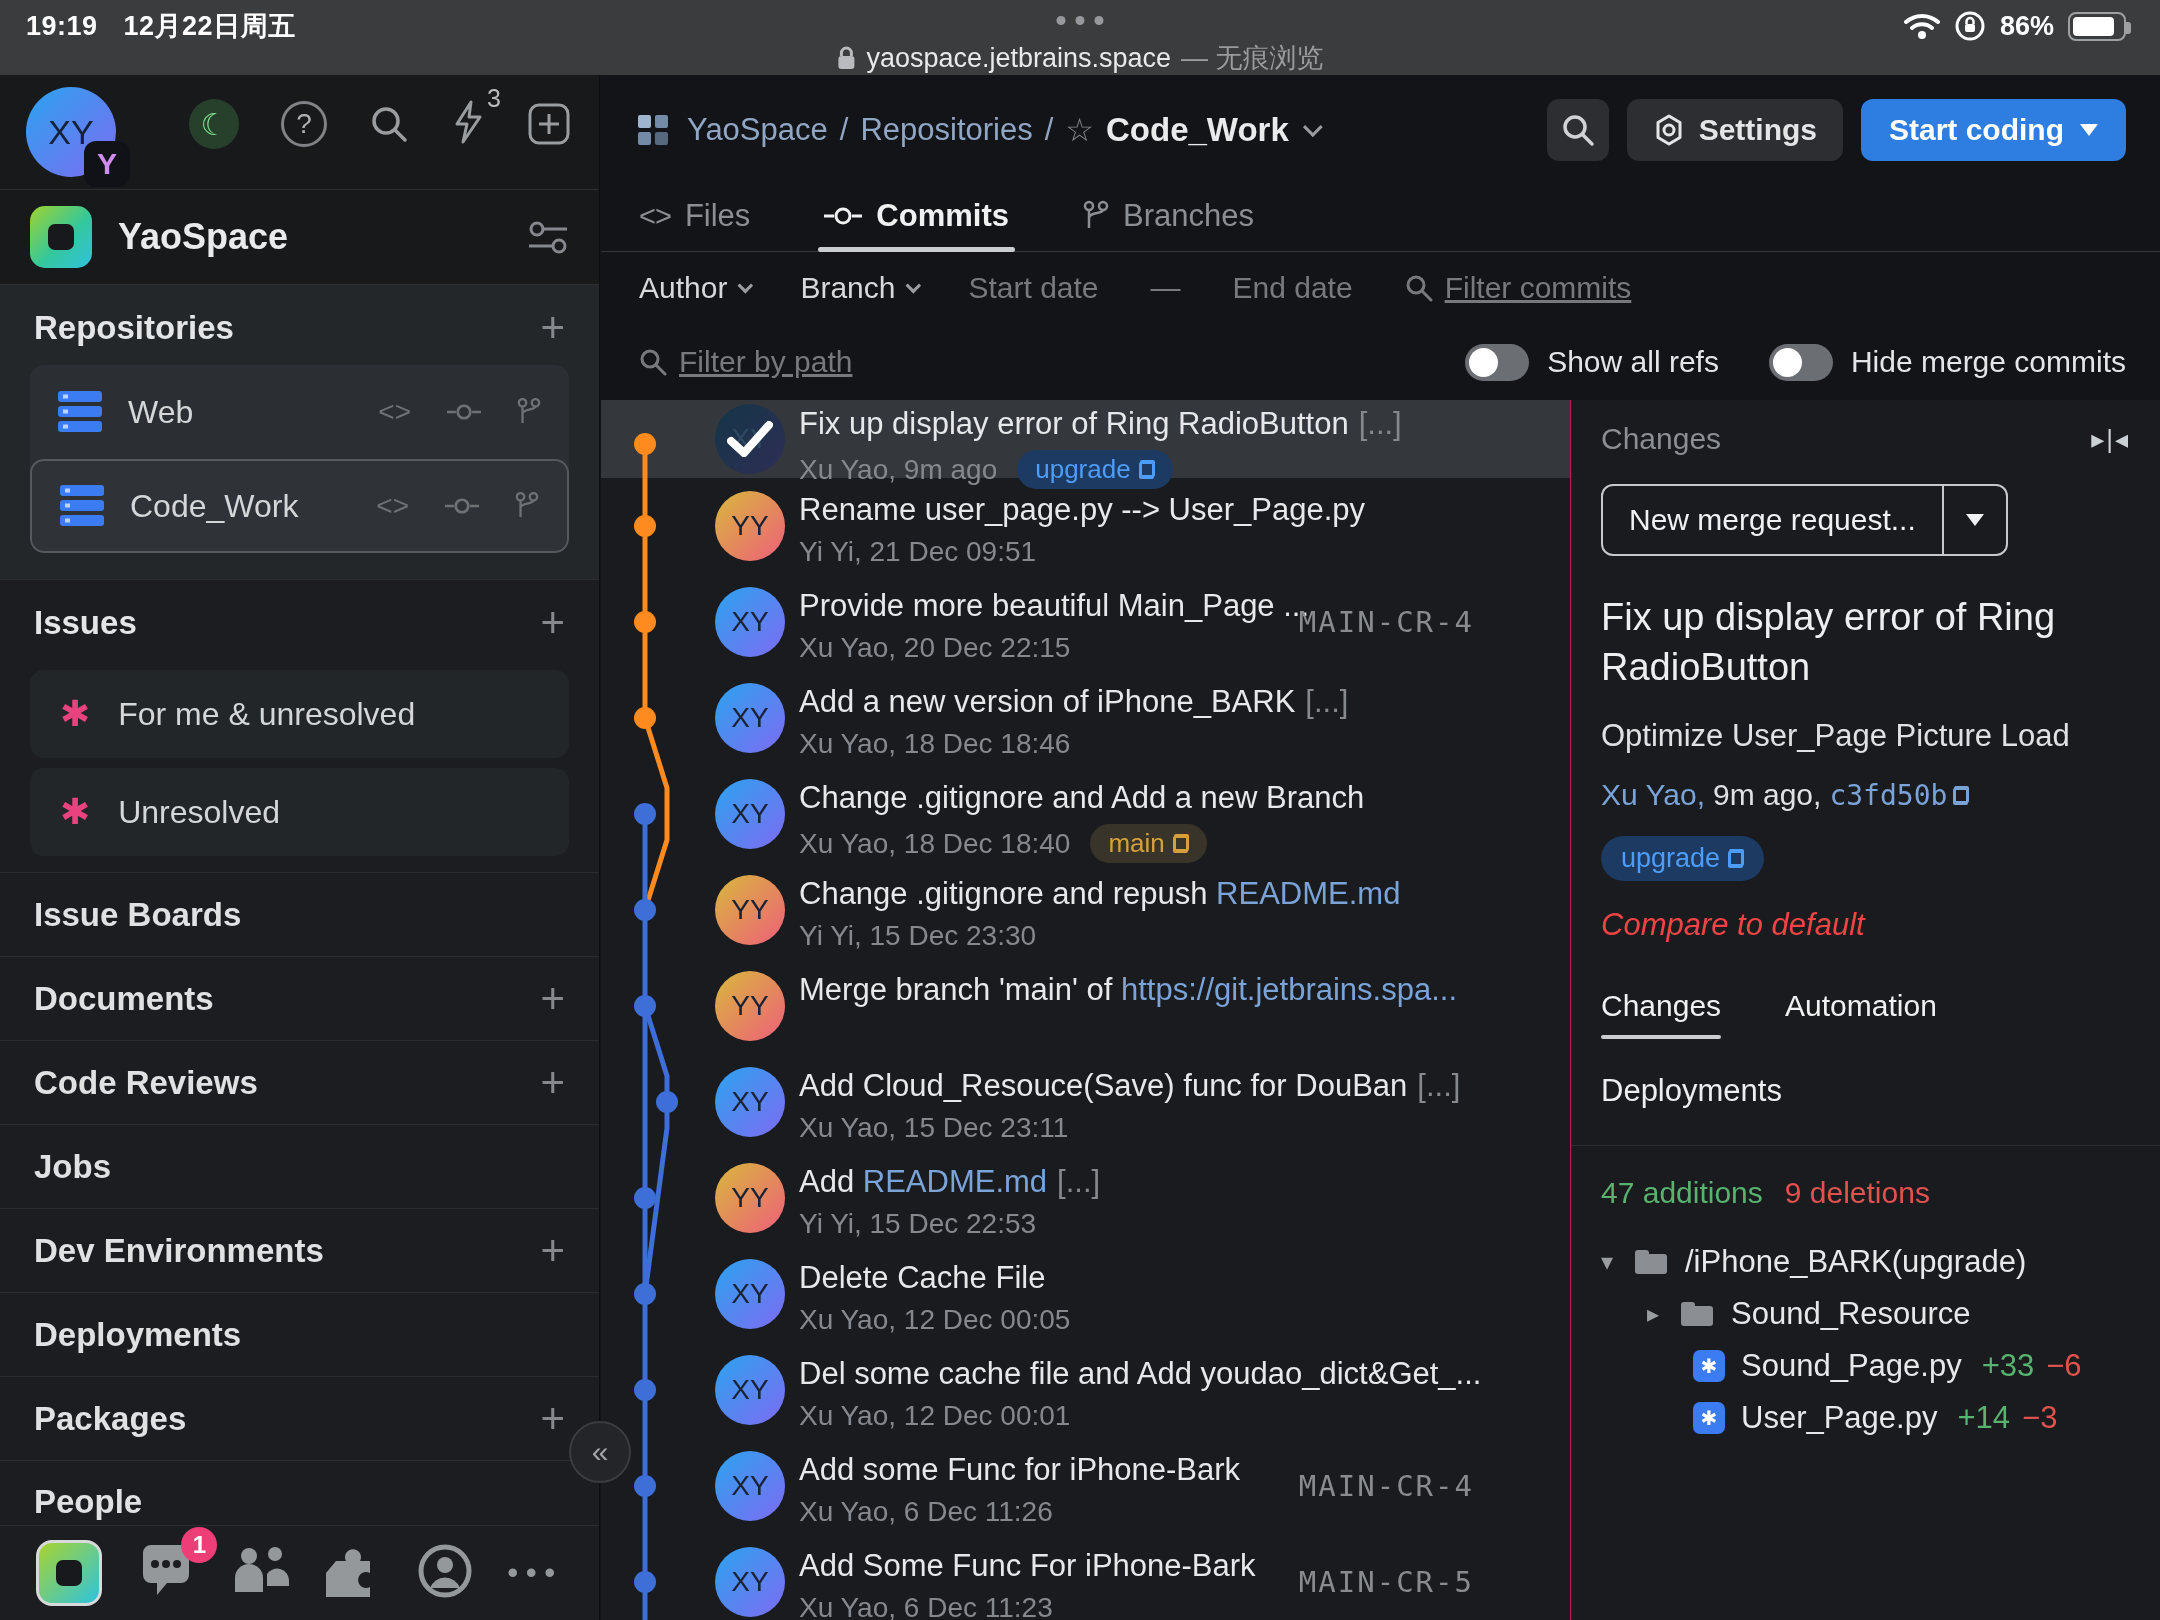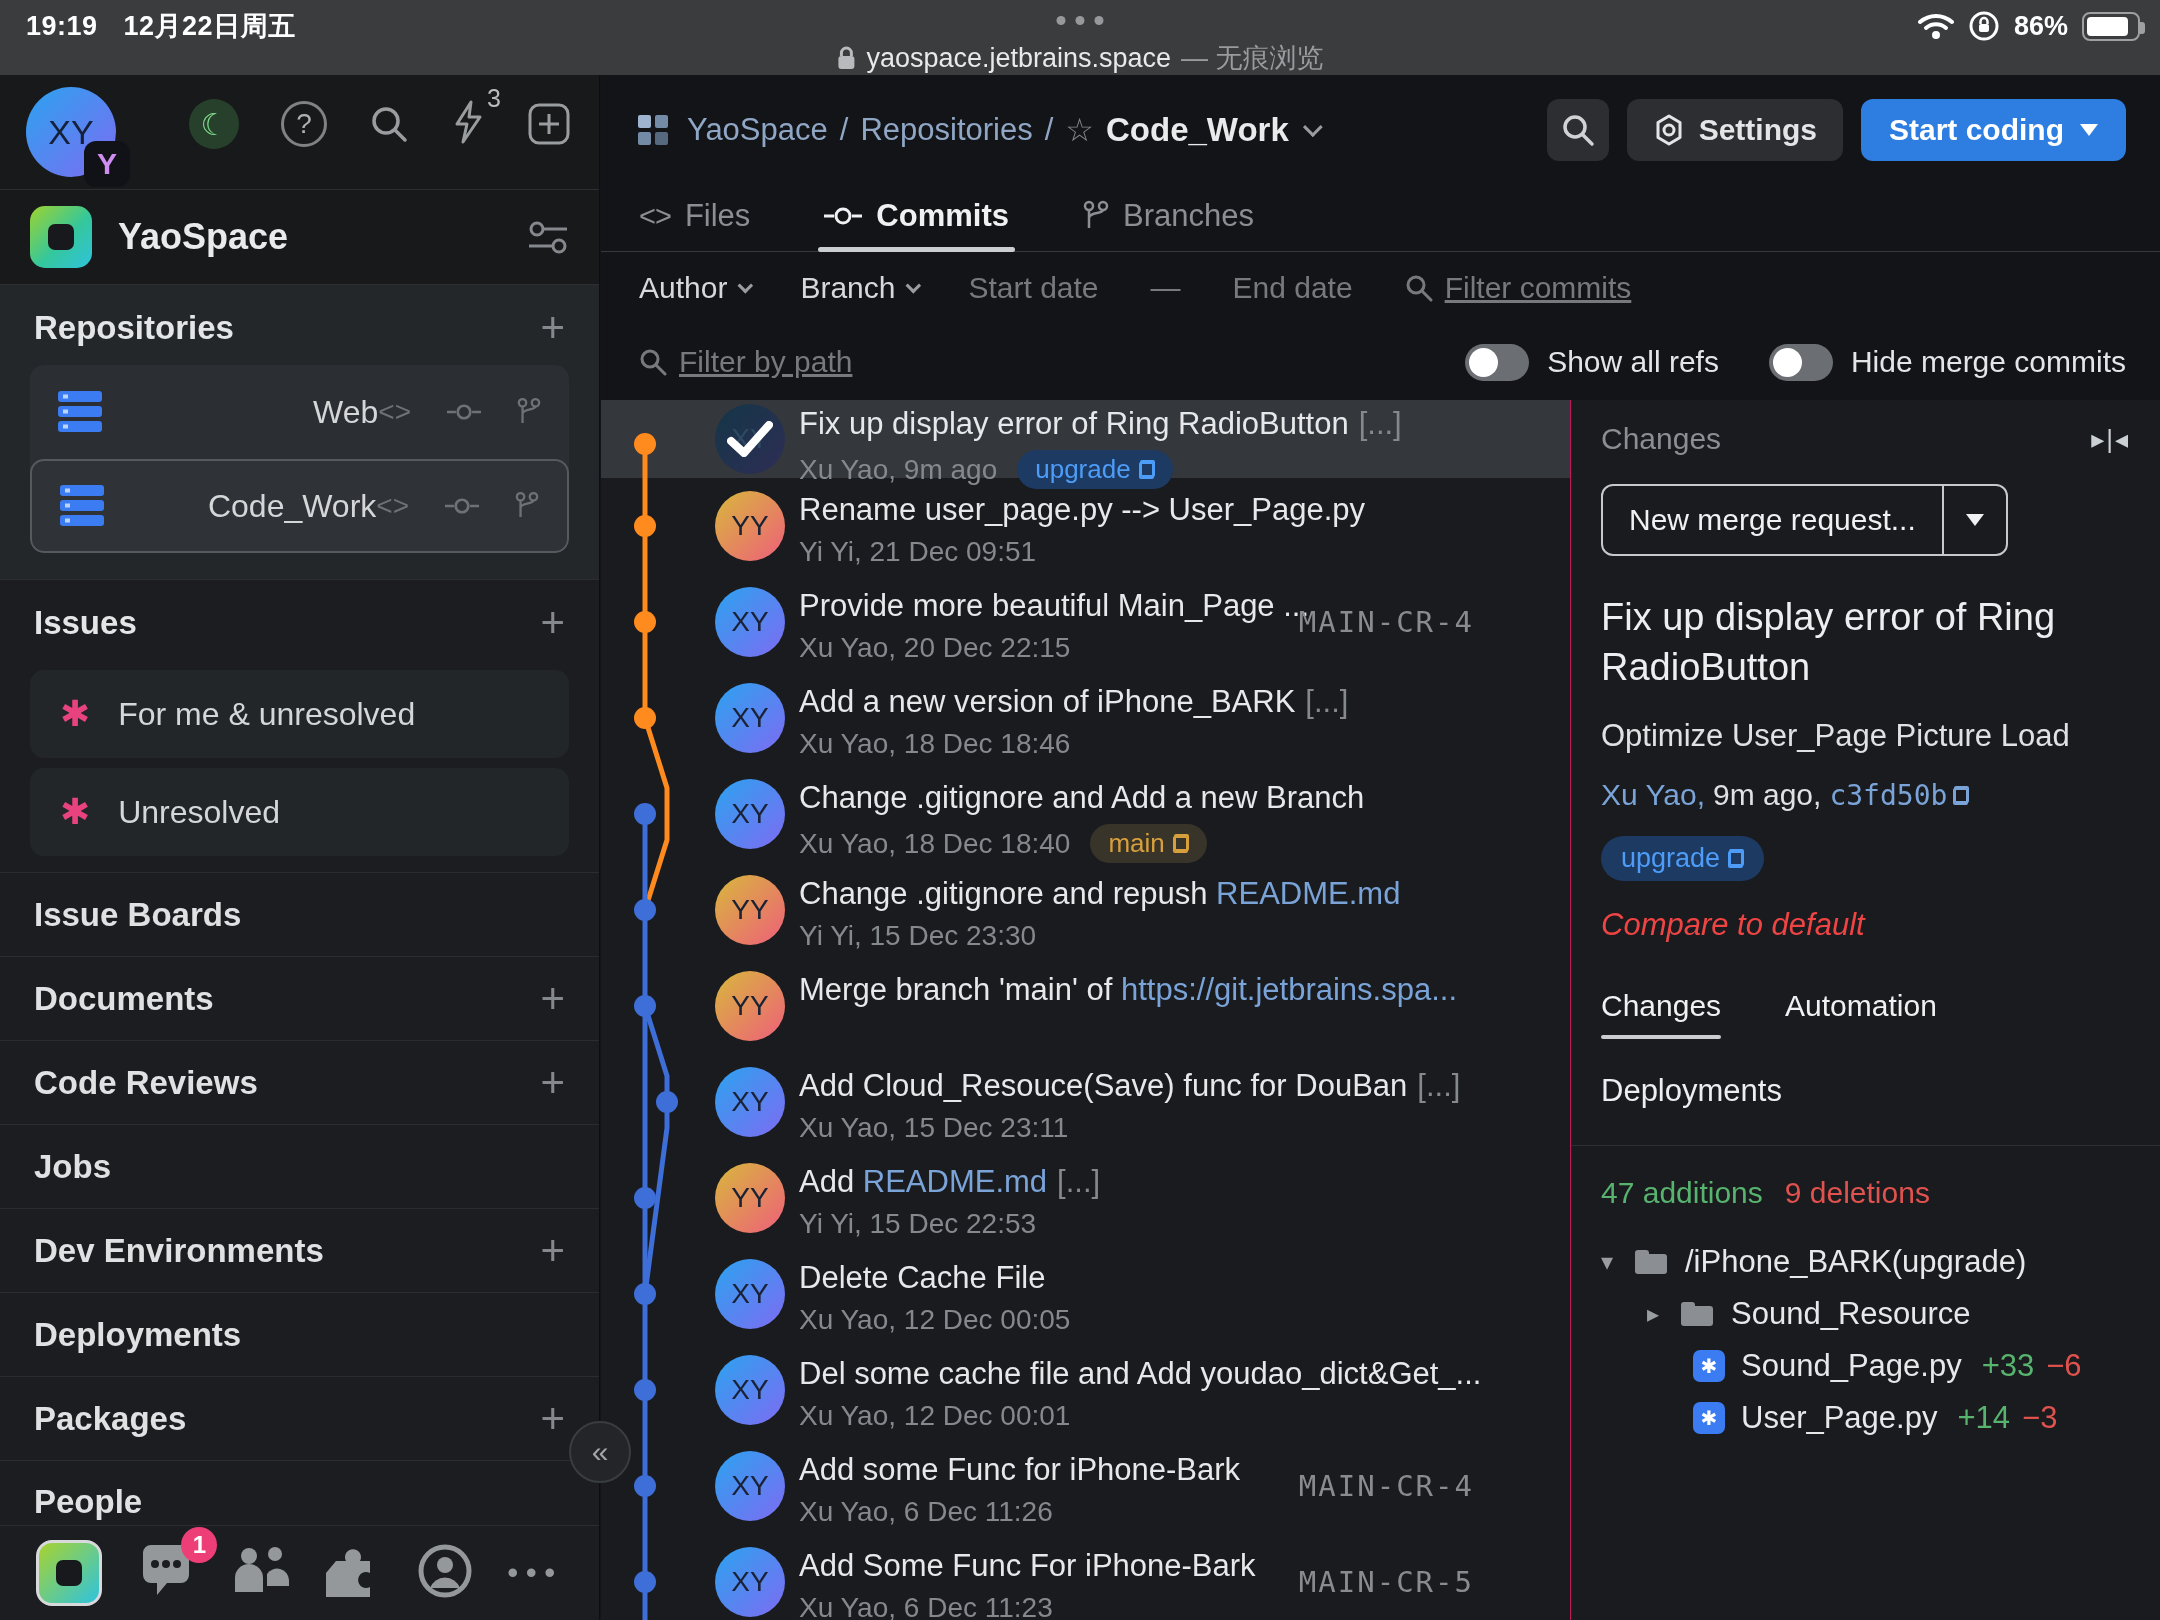--- a/index.html
+++ b/index.html
@@ -10,21 +10,21 @@
   
   .statusbar { position:absolute; left:0; top:0; width:2160px; height:75px; background:#3b3c3e; z-index:50; }
   .sb-left { position:absolute; left:26px; top:8px; color:#fff; font-size:27px; font-weight:700; letter-spacing:.5px; }
   .sb-left span { margin-right:26px; }
   .tab-dots { position:absolute; left:50%; top:16px; transform:translateX(-50%); display:flex; gap:10px; }
   .tab-dots i { width:9px; height:9px; border-radius:50%; background:#97989b; }
   .urlrow { position:absolute; left:50%; top:40px; transform:translateX(-50%); display:flex; align-items:center; gap:10px; font-size:27px; white-space:nowrap; }
   .urlrow .url { color:#e8e9ea; }
   .urlrow .priv { color:#9a9b9e; }
   .lock-ic { width:20px; height:26px; display:inline-block; }
-  .sb-right { position:absolute; right:20px; top:10px; display:flex; align-items:center; gap:14px; color:#fff; font-size:27px; font-weight:600; }
+  .sb-right { position:absolute; right:34px; top:10px; display:flex; align-items:center; gap:14px; color:#fff; font-size:27px; font-weight:600; }
   .battery { position:relative; width:58px; height:29px; border:2px solid #9fa0a2; border-radius:8px; padding:3px; }
   .battery i { display:block; height:100%; width:86%; background:#fff; border-radius:4px; }
   .battery:after { content:""; position:absolute; right:-7px; top:8px; width:5px; height:12px; background:#9fa0a2; border-radius:0 3px 3px 0; }
 
   
   .app { position:absolute; left:0; top:75px; width:2160px; height:1545px; }
 
   
   .sidebar { position:absolute; left:0; top:0; width:600px; height:1545px; background:#1b1d20; border-right:1px solid #0d0e10; }
   .sb-top { height:115px; background:#17191b; border-bottom:1px solid #2c2e31; position:relative; }
@@ -37,21 +37,21 @@
   .bolt-wrap { position:relative; }
   .bolt-count { position:absolute; top:-16px; right:-16px; font-size:25px; color:#b9bcbe; }
   .org-row { height:95px; background:#17191b; border-bottom:1px solid #2c2e31; display:flex; align-items:center; padding:0 30px; }
   .org-logo { width:62px; height:62px; border-radius:15px; background:linear-gradient(135deg,#9ed32f 0%,#35c79b 55%,#2fc3de 100%); display:flex; align-items:center; justify-content:center; margin-right:26px; }
   .org-logo i { width:26px; height:26px; border-radius:7px; background:#17191c; }
   .org-name { font-size:36px; font-weight:700; color:#e8eaec; flex:1; }
   .panel-raised { background:#24272a; padding-bottom:26px; border-bottom:1px solid #2c2e31; }
   .sec-head { display:flex; align-items:center; justify-content:space-between; padding:24px 34px 18px 34px; }
   .sec-title { font-size:33px; font-weight:700; color:#e3e5e7; }
   .plus { color:#85888c; font-size:42px; font-weight:300; line-height:30px; }
-  .repo-card { margin:0 30px; background:#2b2e32; border-radius:14px; overflow:hidden;text-align:right; }
+  .repo-card { margin:0 30px; background:#2b2e32; border-radius:14px; overflow:hidden; }
   .repo-row { height:94px; display:flex; align-items:center; padding:0 28px; border-radius:14px; }
   .repo-row.selected { border:2px solid #56595e; background:#2f3236; }
   .repo-ic { margin-right:26px; }
   .repo-name { flex:1; font-size:32px; color:#d4d6d8; }
   .repo-acts { display:flex; align-items:center; gap:36px; color:#6f7275; }
   .issues-card { margin:10px 30px 0 30px; background:#232629; border-radius:14px; height:88px; display:flex; align-items:center; padding:0 30px; }
   .ast { color:#e8437e; font-size:36px; margin-right:28px; }
   .issue-label { font-size:32px; color:#d4d6d8; }
   .navlist { margin-top:16px; }
   .nav-item { height:84px; display:flex; align-items:center; justify-content:space-between; padding:0 34px; border-top:1px solid #2a2c2f; }

